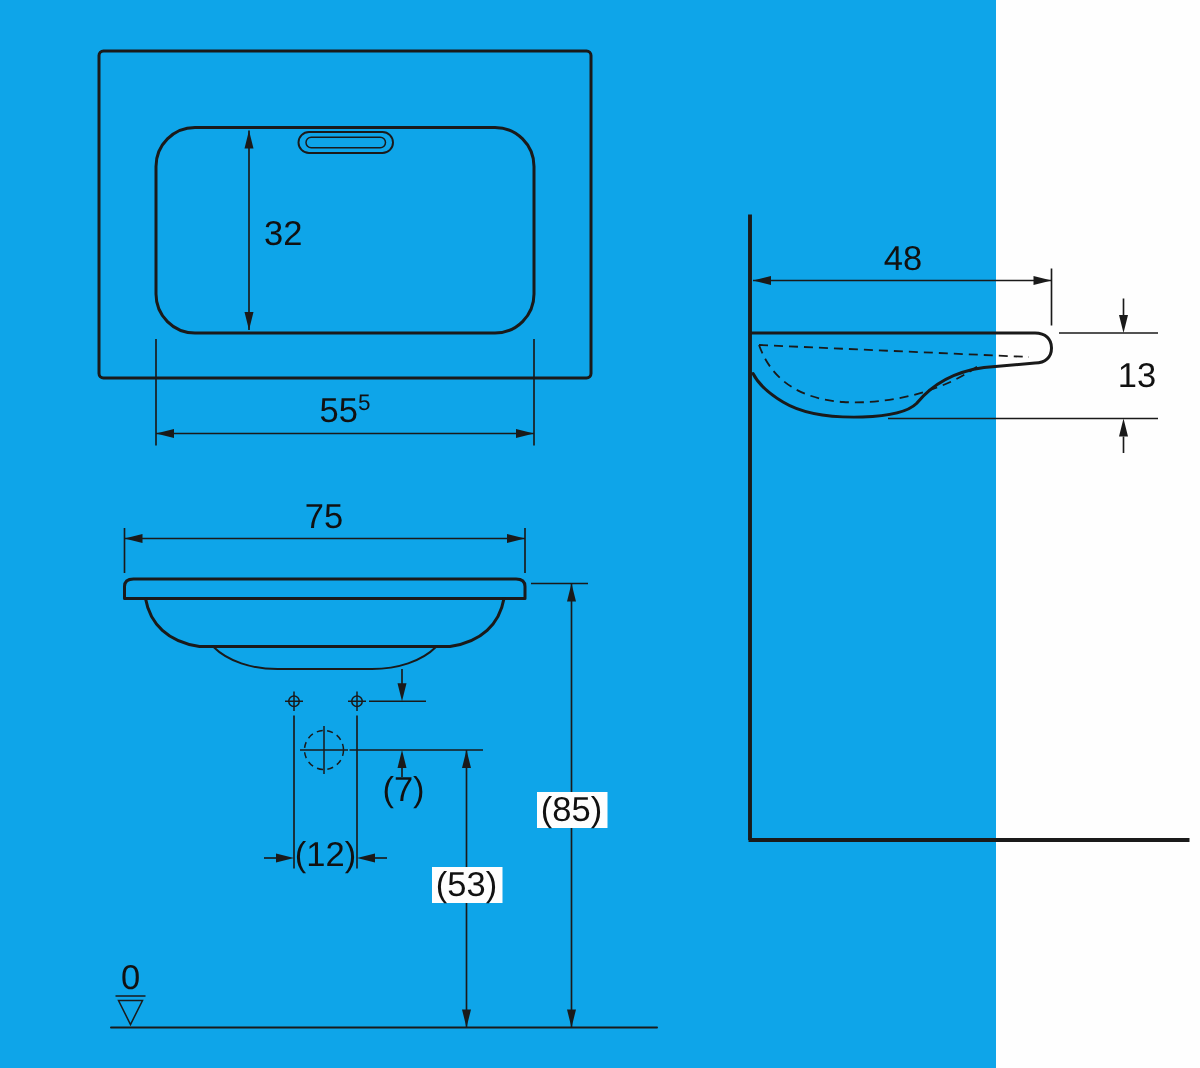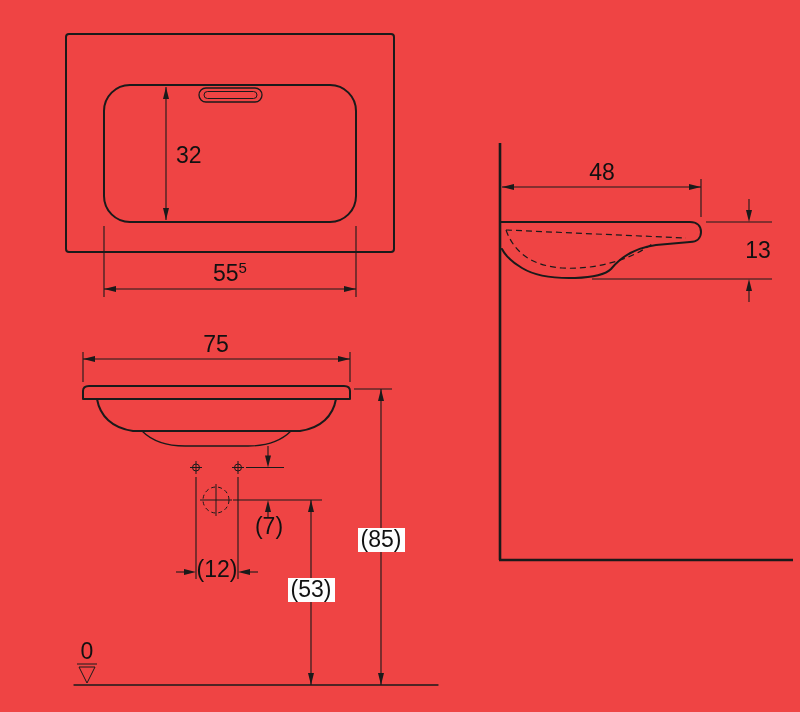--- a/index.html
+++ b/index.html
@@ -5,23 +5,23 @@
   html, body {
     margin: 0;
     padding: 0;
     background: #fefefe;
     width: 800px;
     height: 712px;
     font-family: "Liberation Sans", sans-serif;
   }
   .stage {
     position: relative;
-    width: 800px;
+    width: 664px;
     height: 712px;
-    background: #ef4444;
+    background: #0ea5e9;
   }
   svg { display: block; }
   .obj    { fill: none; stroke: #1a1a1a; stroke-width: 2;   stroke-linejoin: round; stroke-linecap: round; }
   .objthin{ fill: none; stroke: #1a1a1a; stroke-width: 1.3; stroke-linejoin: round; stroke-linecap: round; }
   .dim    { fill: none; stroke: #1a1a1a; stroke-width: 1.1; }
   .thin   { fill: none; stroke: #1a1a1a; stroke-width: 1; }
   .dashed { fill: none; stroke: #1a1a1a; stroke-width: 1.2; stroke-dasharray: 6 4; }
   .dashfine { fill: none; stroke: #1a1a1a; stroke-width: 1; stroke-dasharray: 4 3; }
   .heavy  { fill: none; stroke: #1a1a1a; stroke-width: 2.6; }
   .arrow  { fill: #1a1a1a; stroke: none; }

